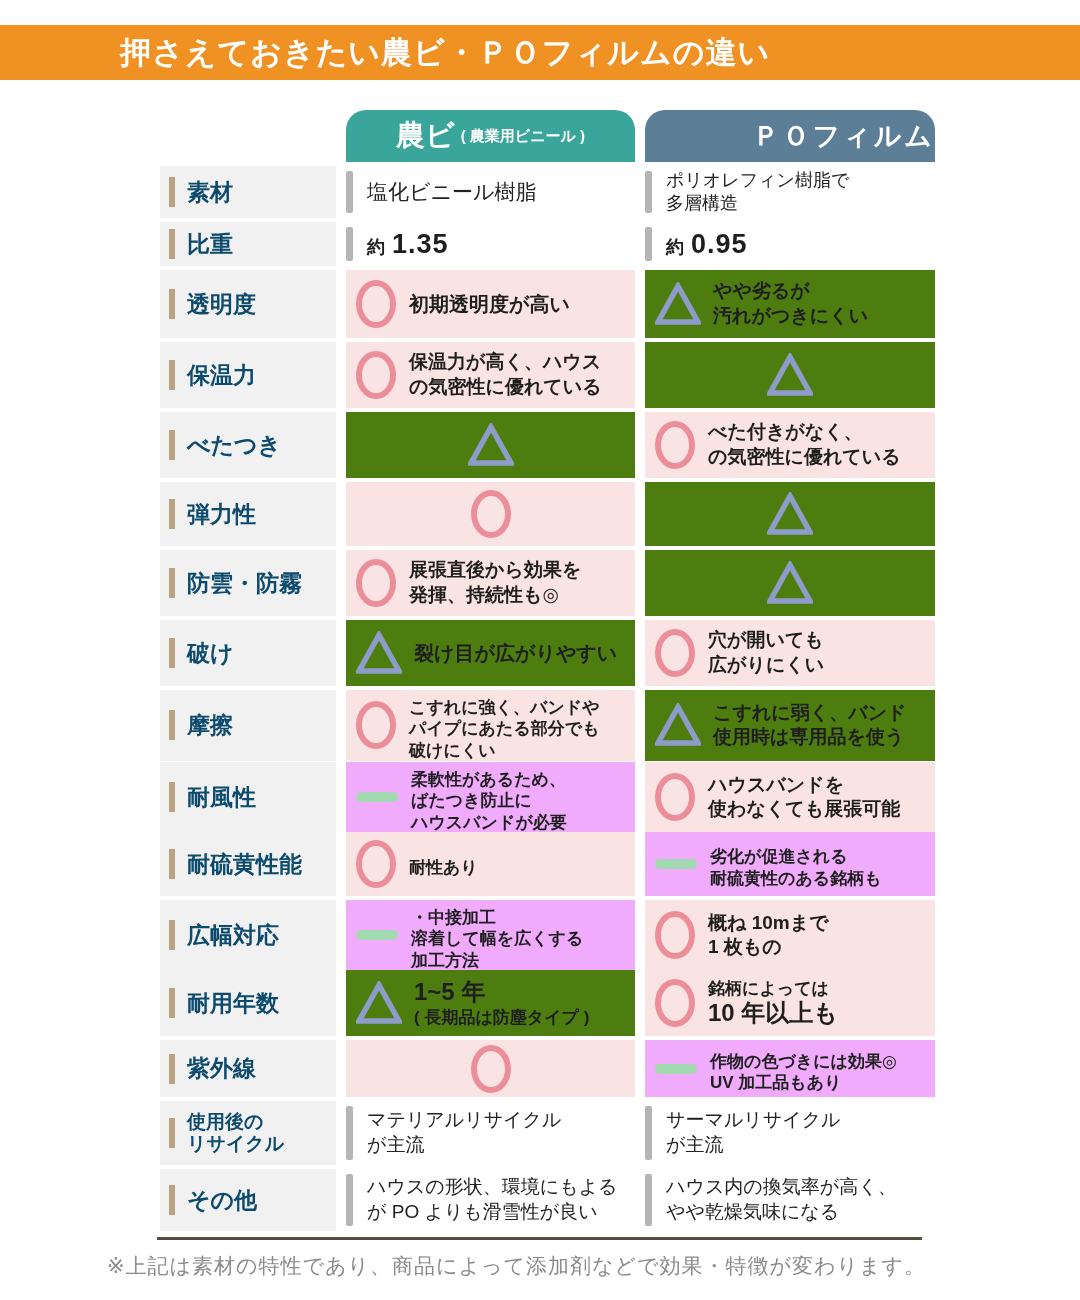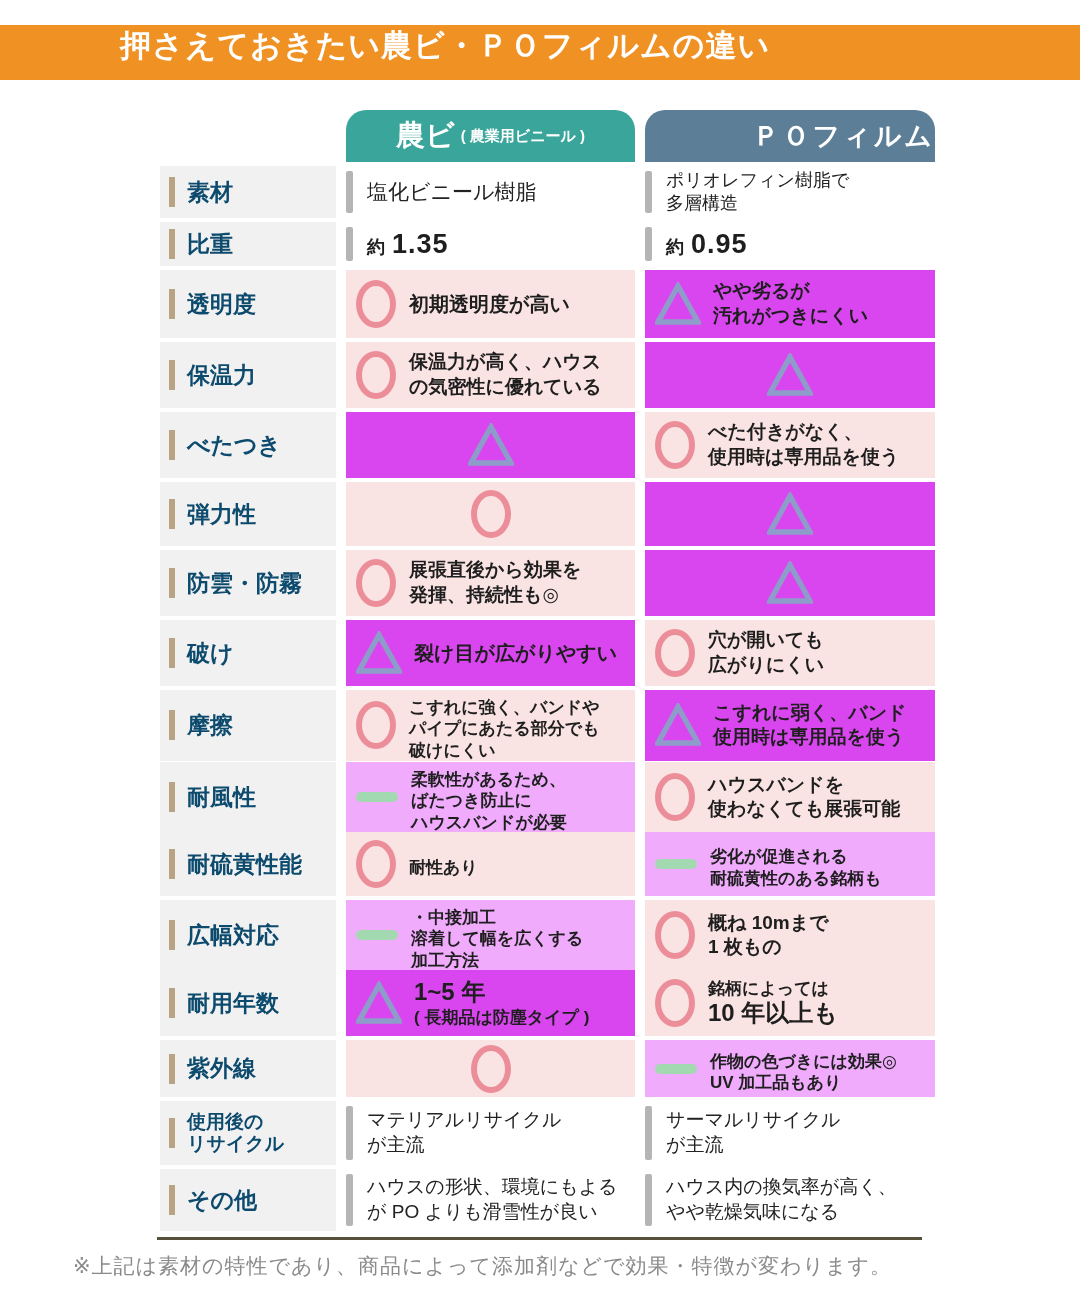--- a/index.html
+++ b/index.html
@@ -4,21 +4,21 @@
 <style>
   html,body{margin:0;padding:0;}
   body{
     width:1080px;height:1300px;background:#ffffff;
     font-family:"Liberation Sans","DejaVu Sans",sans-serif;
     color:#1e1e1e;overflow:hidden;
   }
   
   .title-bar{
     margin-top:25px;height:55px;background:#F09123;
-    display:flex;align-items:flex-start;
+    display:flex;align-items:center;
   }
   .title-bar .title{
     margin-left:120px;color:#ffffff;font-size:31px;font-weight:bold;
     letter-spacing:1px;white-space:nowrap;
   }
   
   .table-wrap{margin:30px 0 0 160px;width:776px;}
   .grid-row{
     display:grid;grid-template-columns:176px 289px 290px;column-gap:10px;
     margin-bottom:4px;
@@ -40,21 +40,21 @@
   .label-cell .accent{
     width:6px;height:30px;background:#B8A382;margin-right:12px;flex-shrink:0;
   }
   .label-cell .txt{
     font-size:23px;font-weight:bold;color:#0c4a6e;white-space:pre-line;line-height:1.15;
   }
   .label-cell.two-line .txt{font-size:19px;}
   
   .cell{display:flex;align-items:center;padding:0 10px;}
   .cell.good{background:#FAE3E3;}
-  .cell.fair{background:#d946ef;}
+  .cell.fair{background:#4d7c0f;}
   .cell.note{background:#f0abfc;}
   .cell.plain{background:#ffffff;padding:0;}
   .cell.center{justify-content:center;}
   .cell .txt{
     font-size:19px;font-weight:bold;line-height:1.3;white-space:pre-line;color:#1e1e1e;
   }
   .cell .txt.lg{font-size:20px;}
   .cell .txt.sm{font-size:17px;line-height:1.25;margin-top:7px;}
   .circle-icon{
     width:40px;height:48px;border:6px solid #EC8E99;border-radius:50%;
@@ -76,21 +76,21 @@
   .cell.plain .txt.sm2{font-size:18px;}
   .value-wrap{display:flex;align-items:baseline;}
   .value-wrap .prefix{font-size:18px;font-weight:600;margin-right:7px;}
   .value-wrap .num{font-size:27px;font-weight:600;letter-spacing:1px;}
   .stack{display:flex;flex-direction:column;justify-content:center;}
   .stack .big-txt{font-size:24px;font-weight:bold;line-height:1.2;white-space:pre-line;}
   .stack .small-txt{font-size:17px;font-weight:bold;line-height:1.25;white-space:pre-line;}
   
   .footer-rule{margin:6px 0 0 157px;width:765px;height:3px;background:#57503D;}
   .footnote{
-    margin:12px 0 0 73px;font-size:21px;font-weight:500;color:#8A8A8A;
+    margin:12px 0 0 107px;font-size:21px;font-weight:500;color:#8A8A8A;
     letter-spacing:1px;white-space:nowrap;
   }
 </style>
 </head>
 <body>
 
 <div class="title-bar">
   <div class="title">押さえておきたい農ビ・ＰＯフィルムの違い</div>
 </div>
 
@@ -185,21 +185,21 @@
       <span class="txt">べたつき</span>
     </div>
     <div class="cell fair center">
       <svg class="tri-icon" width="46" height="44">
           <polygon points="23,4 43,40 3,40" fill="none" stroke="#8E9CC9" stroke-width="5.5"></polygon>
         </svg>
     </div>
     <div class="cell good">
       <span class="circle-icon"></span>
       <span class="txt">べた付きがなく、
-使用時は専用品を使う</span>
+の気密性に優れている</span>
     </div>
   </div>
 
   <div class="grid-row" style="height:64px">
     <div class="label-cell">
       <span class="accent"></span>
       <span class="txt">弾力性</span>
     </div>
     <div class="cell good center">
       <span class="circle-icon"></span>

